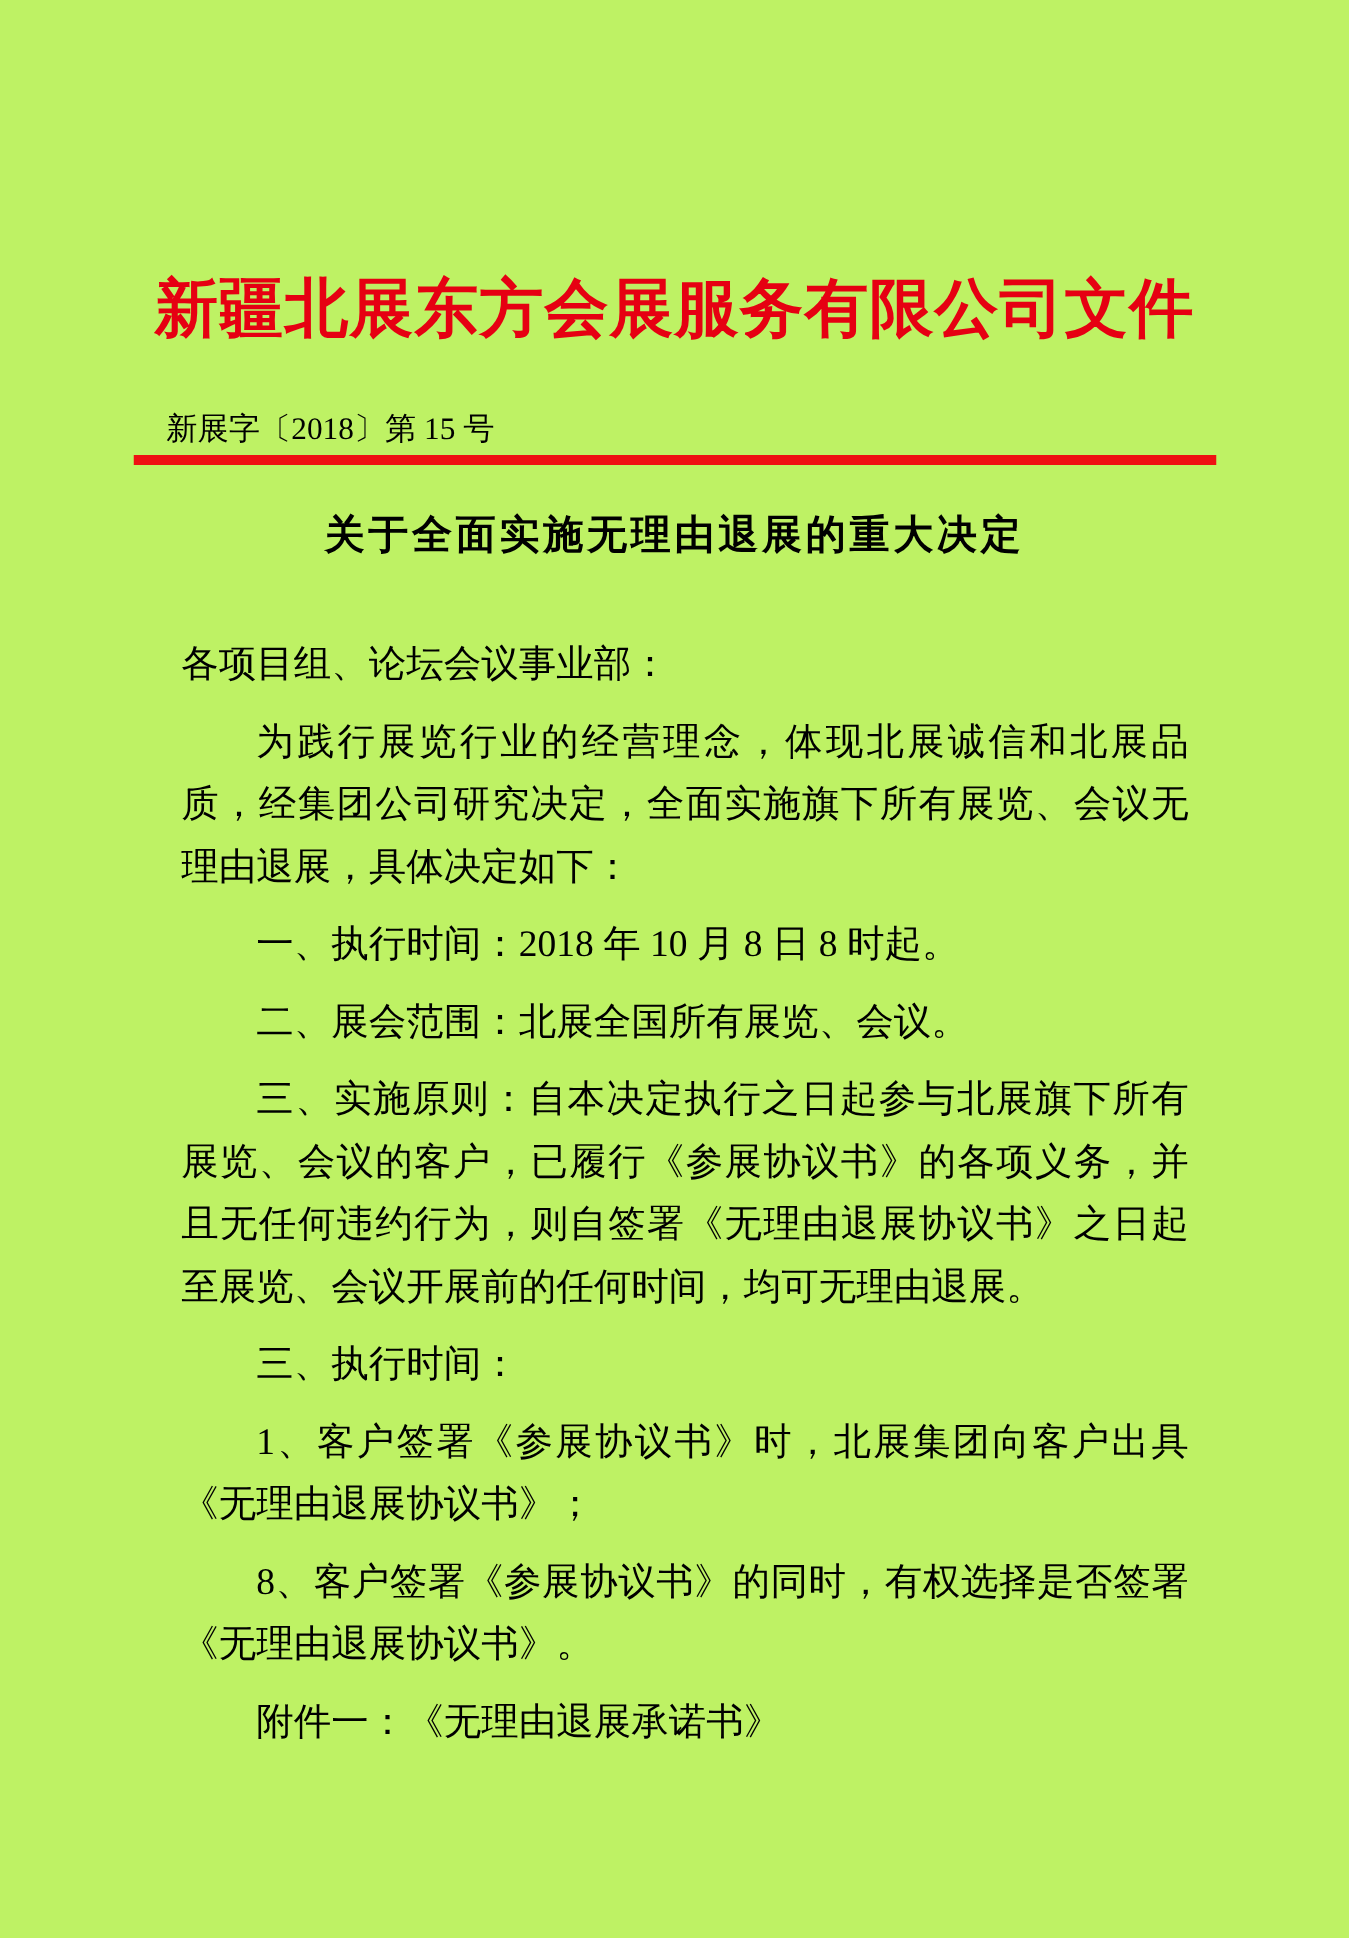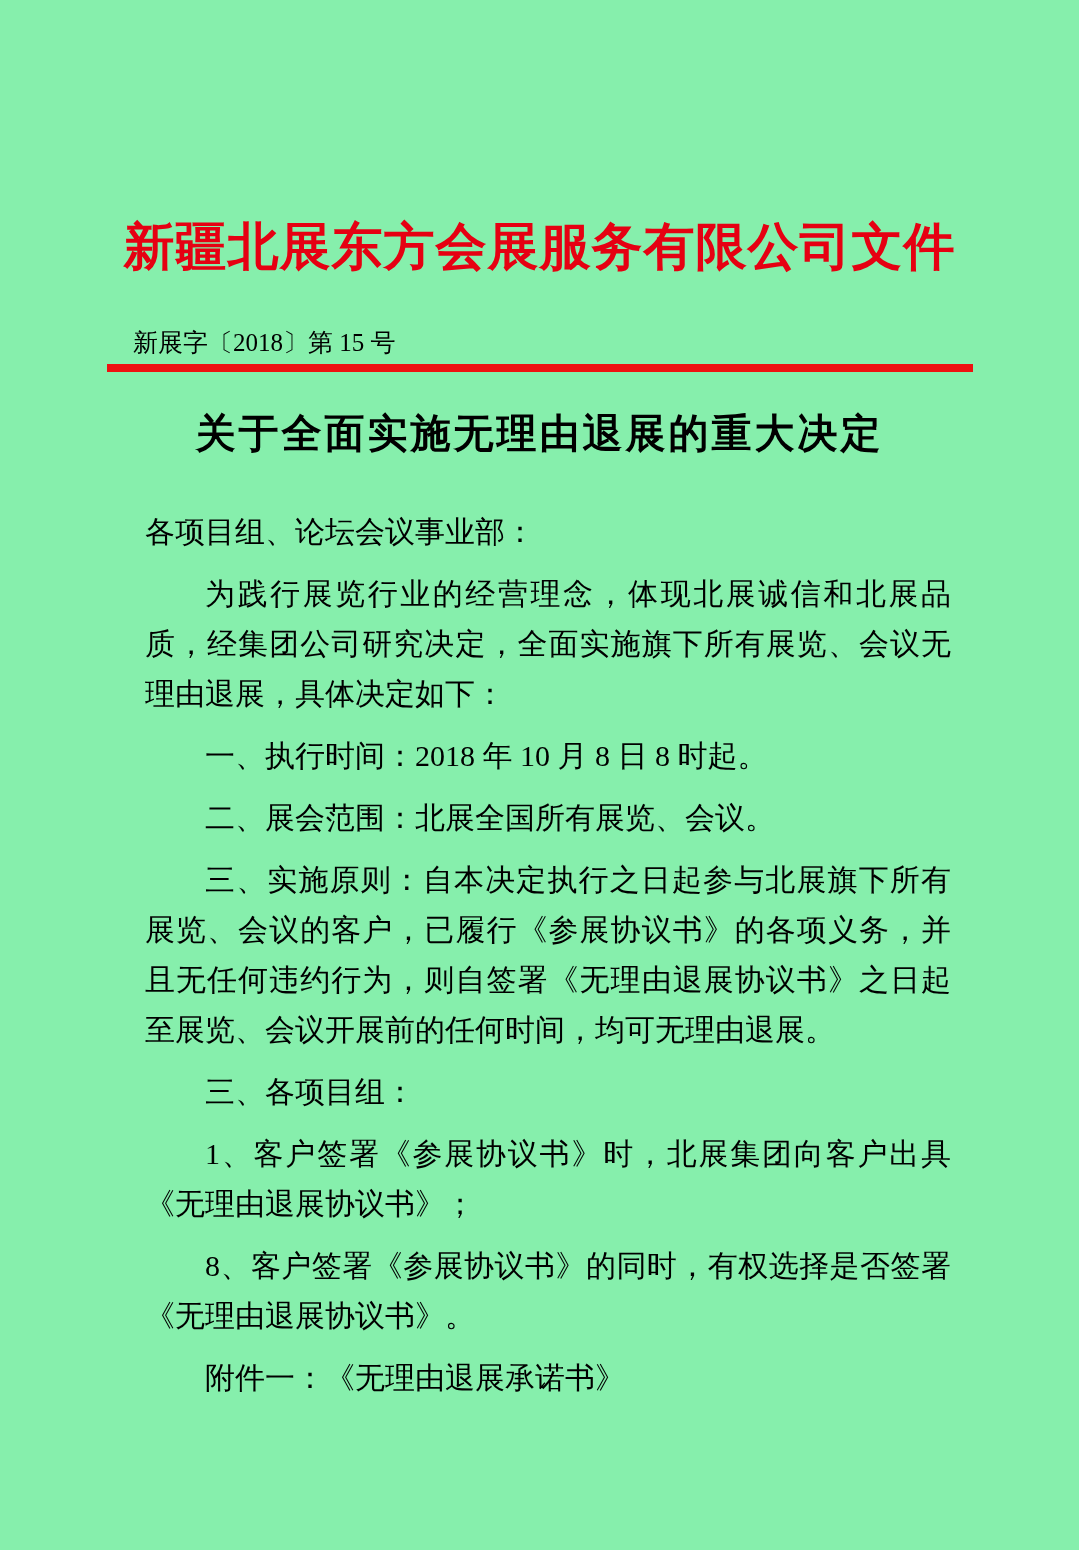--- a/index.html
+++ b/index.html
@@ -1,20 +1,20 @@
 <!DOCTYPE html>
 <html lang="zh"><head>
 <meta charset="utf-8">
 <style>
   html, body { margin: 0; padding: 0; background: #ffffff; }
   .page {
     position: relative;
     width: 1079px;
     height: 1550px;
-    background: #86efac;
+    background: #bef264;
     color: #000000;
     font-family: "Liberation Serif", "DejaVu Serif", serif;
     overflow: hidden;
   }
   .org-header {
     position: absolute;
     top: 213px;
     left: 0;
     width: 100%;
     text-align: center;
@@ -42,21 +42,21 @@
     width: 866px;
     height: 8px;
     background: #ee1111;
   }
   .doc-title {
     position: absolute;
     top: 406px;
     left: 0;
     width: 100%;
     text-align: center;
-    font-size: 40px;
+    font-size: 32px;
     font-weight: bold;
     letter-spacing: 3px;
     white-space: nowrap;
   }
   .body {
     position: absolute;
     top: 495px;
     left: 133px;
     width: 830px;
     font-size: 30px;
@@ -80,19 +80,19 @@
   <div class="red-line"></div>
 
   <div class="doc-title">关于全面实施无理由退展的重大决定</div>
 
   <div class="body">
     <p class="salutation">各项目组、论坛会议事业部：</p>
     <p class="indent">为践行展览行业的经营理念，体现北展诚信和北展品质，经集团公司研究决定，全面实施旗下所有展览、会议无理由退展，具体决定如下：</p>
     <p class="indent">一、执行时间：2018 年 10 月 8 日 8 时起。</p>
     <p class="indent">二、展会范围：北展全国所有展览、会议。</p>
     <p class="indent">三、实施原则：自本决定执行之日起参与北展旗下所有展览、会议的客户，已履行《参展协议书》的各项义务，并且无任何违约行为，则自签署《无理由退展协议书》之日起至展览、会议开展前的任何时间，均可无理由退展。</p>
-    <p class="indent">三、各项目组：</p>
+    <p class="indent">三、执行时间：</p>
     <p class="indent">1、客户签署《参展协议书》时，北展集团向客户出具《无理由退展协议书》；</p>
     <p class="indent">8、客户签署《参展协议书》的同时，有权选择是否签署《无理由退展协议书》。</p>
     <p class="indent">附件一：《无理由退展承诺书》</p>
   </div>
 
 </div>
 
 </body></html>

